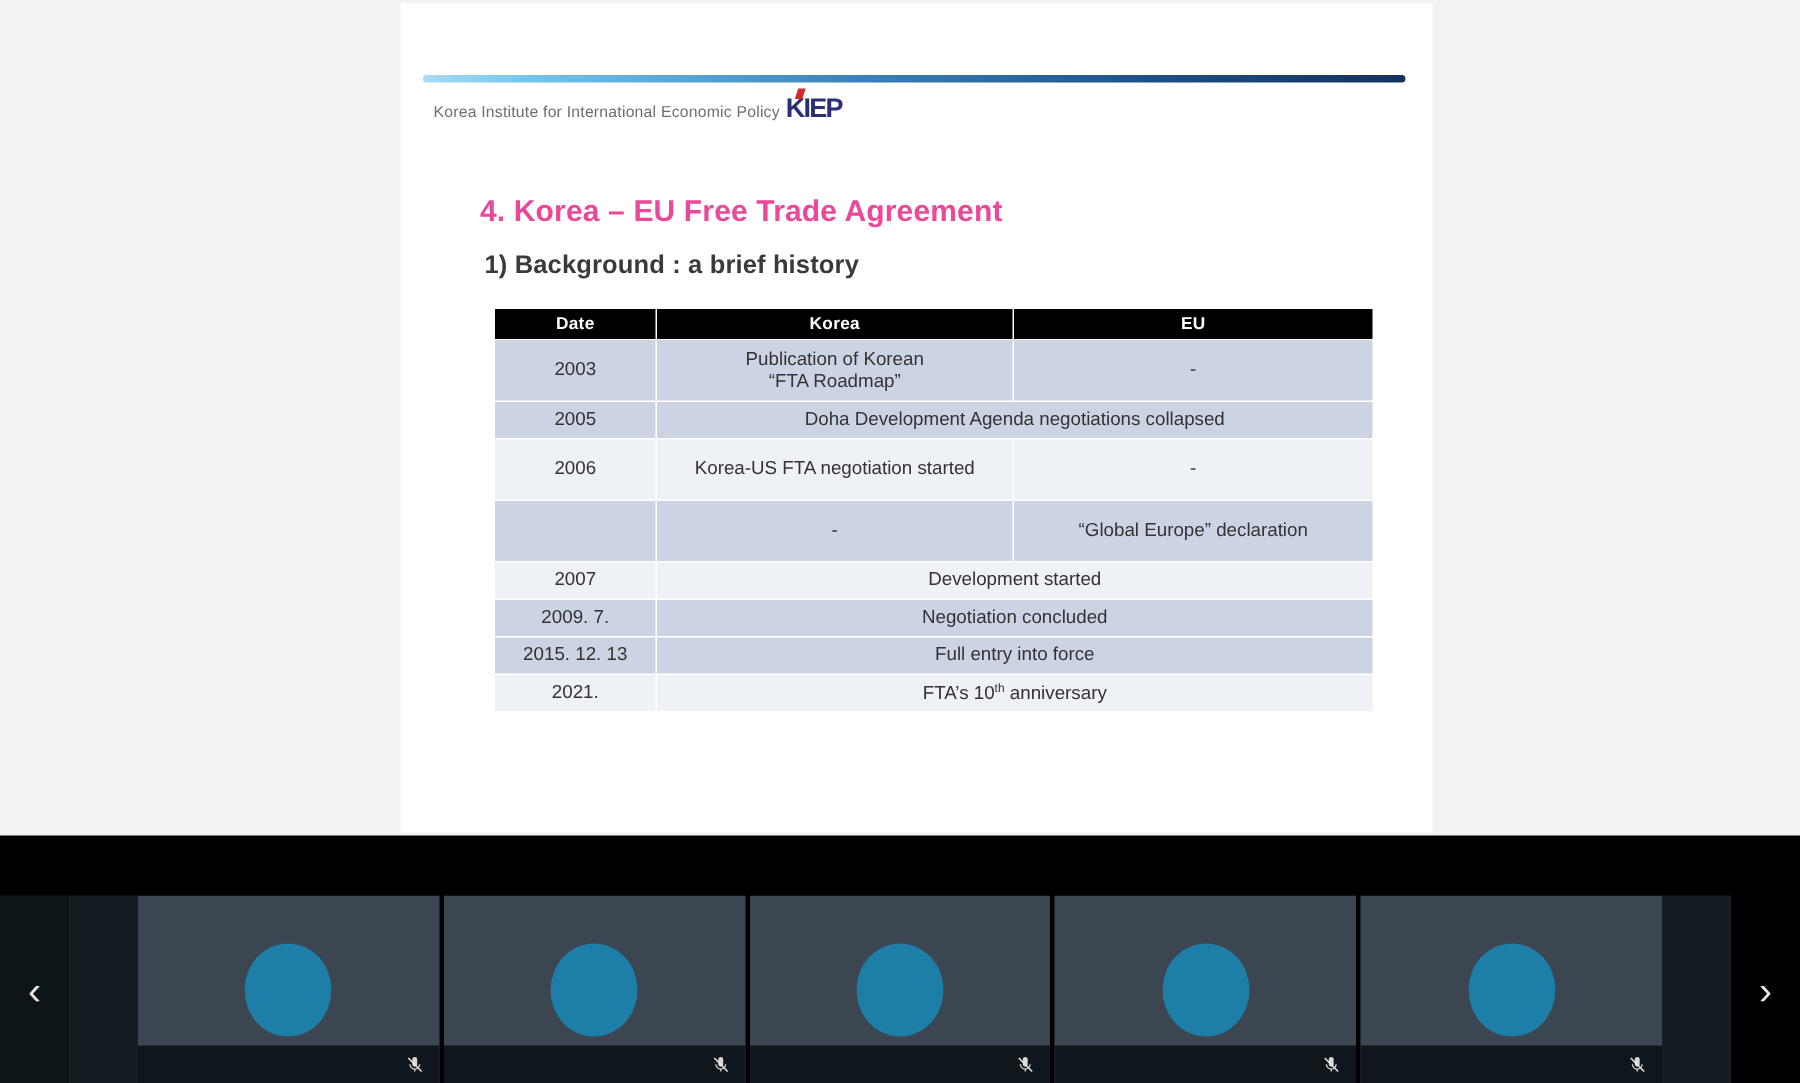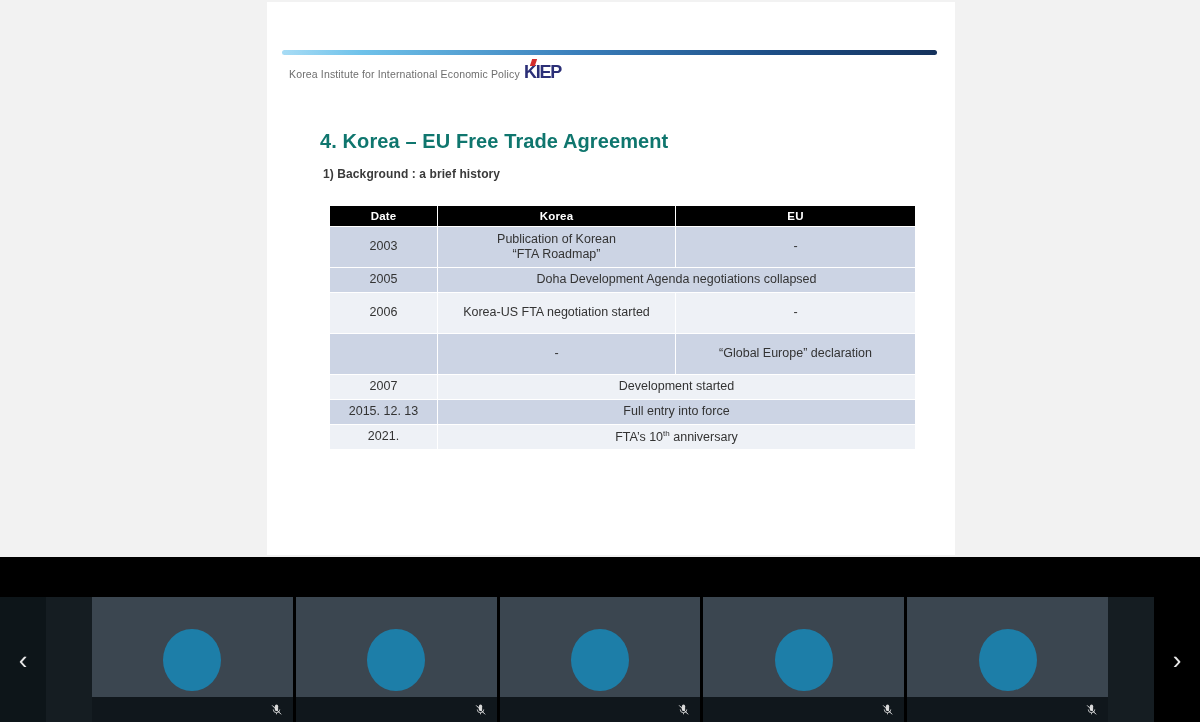--- a/index.html
+++ b/index.html
@@ -83,29 +83,29 @@
     background: #d32b2b;
     transform: skewX(-18deg);
   }
 
   .slide-title {
     position: absolute;
     left: 53px;
     top: 128px;
     font-size: 20px;
     font-weight: 700;
-    color: #0f766e;
+    color: #ec4899;
     letter-spacing: 0.1px;
   }
 
   .slide-subtitle {
     position: absolute;
     left: 56px;
     top: 165px;
-    font-size: 12px;
+    font-size: 17px;
     font-weight: 700;
     color: #3a3a3a;
     letter-spacing: 0.1px;
   }
 
   
   .tbl {
     position: absolute;
     left: 62px;
     top: 203px;
@@ -277,20 +277,24 @@
             <tr>
               <td class="shade-a h-tall"></td>
               <td class="shade-a h-tall">-</td>
               <td class="shade-a h-tall">“Global Europe” declaration</td>
             </tr>
             <tr>
               <td class="shade-b h-norm">2007</td>
               <td colspan="2" class="shade-b h-norm">Development started</td>
             </tr>
             <tr>
+              <td class="shade-a h-norm">2009. 7.</td>
+              <td colspan="2" class="shade-a h-norm">Negotiation concluded</td>
+            </tr>
+            <tr>
               <td class="shade-a h-norm">2015. 12. 13</td>
               <td colspan="2" class="shade-a h-norm">Full entry into force</td>
             </tr>
             <tr>
               <td class="shade-b h-norm">2021.</td>
               <td colspan="2" class="shade-b h-norm">FTA’s 10<sup>th</sup> anniversary</td>
             </tr>
           </tbody>
       </table>
 

